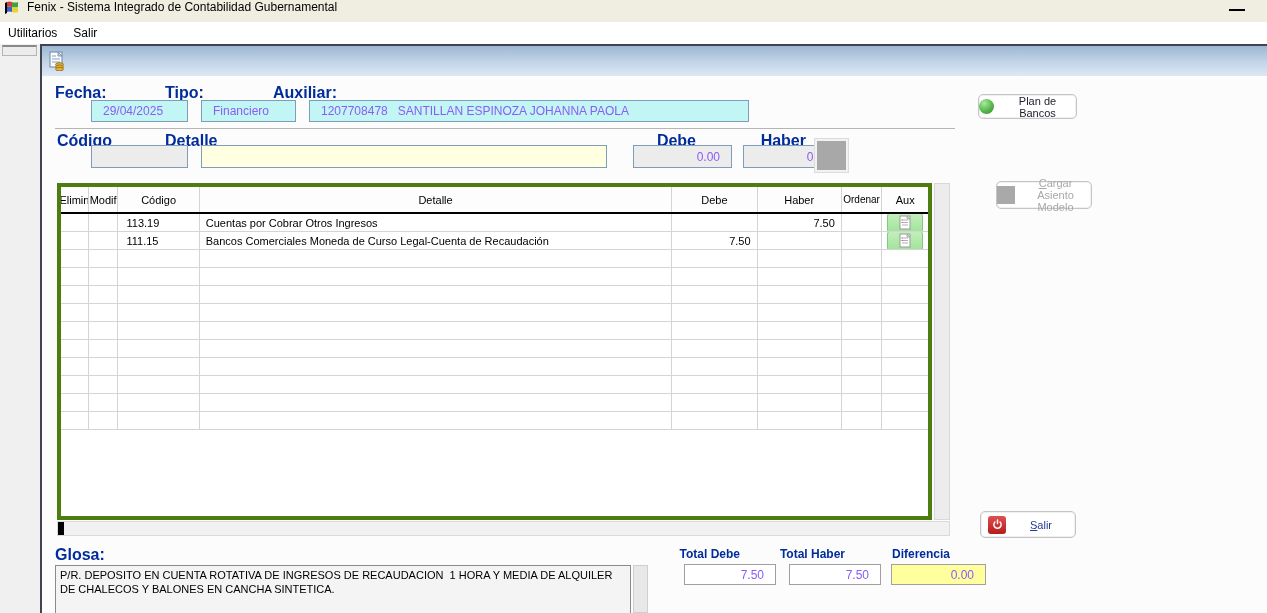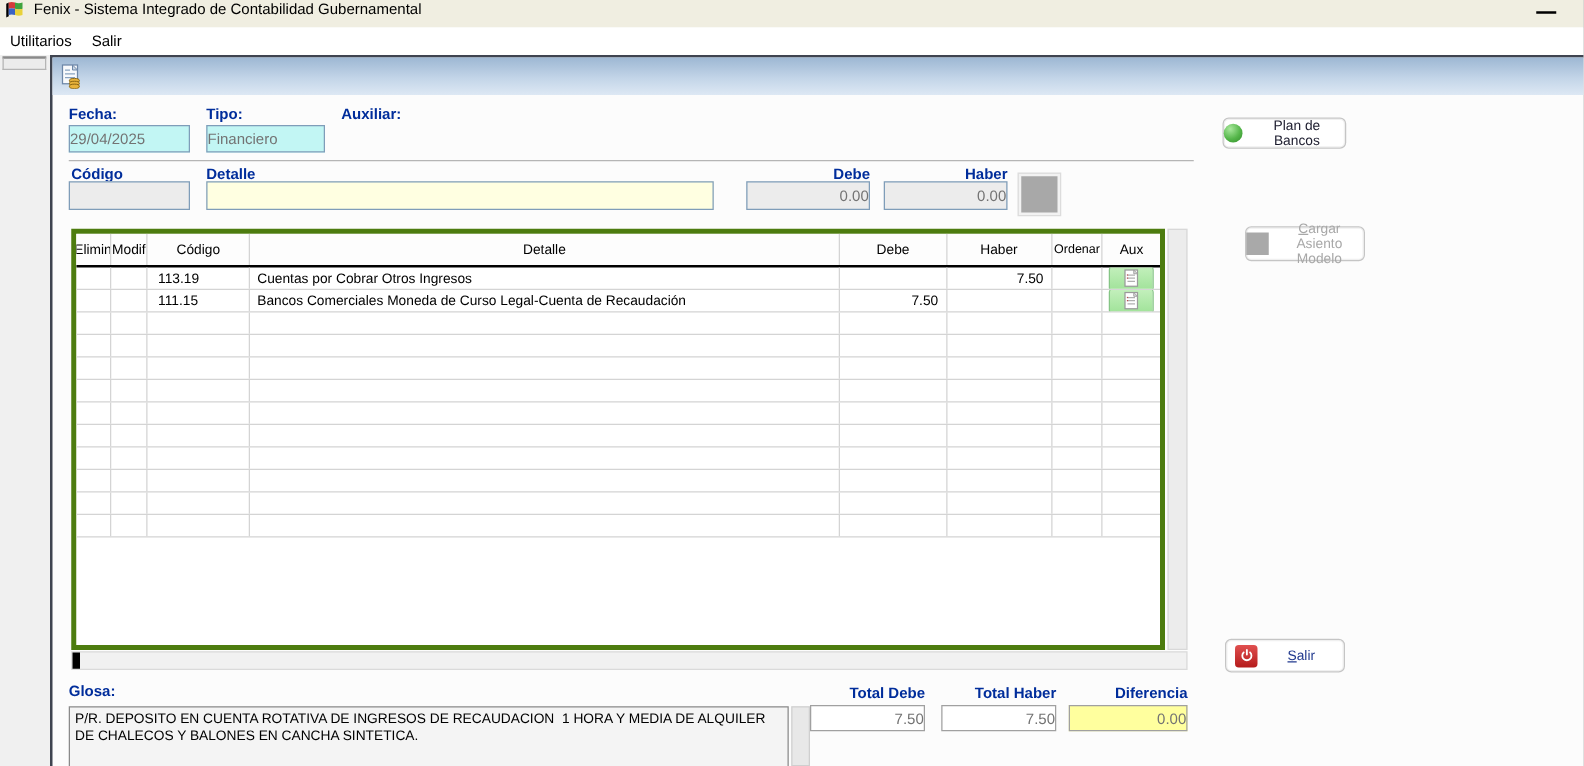--- a/index.html
+++ b/index.html
@@ -21,24 +21,24 @@
   .left-strip{position:absolute;left:0;top:44px;width:40px;height:569px;background:#f0f0f0;}
   .mini-win{position:absolute;left:2px;top:1px;width:33px;height:8px;background:#ececec;
     border:1px solid #b5b5b5;border-top:2px solid #8a8a8a;}
   .mainwin{position:absolute;left:40px;top:44px;width:1227px;height:569px;background:#fcfcfc;
     border-left:2px solid #3f4450;border-top:2px solid #3f4450;box-sizing:border-box;}
   .toolbar{position:absolute;left:42px;top:46px;width:1225px;height:30px;
     background:linear-gradient(180deg,#9db7d3 0%,#c3d5e8 55%,#dde8f4 100%);
     display:flex;align-items:center;padding-left:6px;box-sizing:border-box;}
   .tool-icon{width:18px;height:20px;display:inline-flex;cursor:pointer;}
   
-  .lbl{position:absolute;font-size:12px;font-weight:bold;color:#002d9b;white-space:pre;}
+  .lbl{position:absolute;font-size:16px;font-weight:bold;color:#002d9b;white-space:pre;}
   .lbl-red{color:#dd0000;}
   .fld{position:absolute;box-sizing:border-box;border:1px solid #7f9db9;font-size:12px;
-    color:#737373;display:flex;align-items:center;padding:0 0;background:#fff;white-space:pre;overflow:hidden;}
+    color:#8b5cf6;display:flex;align-items:center;padding:0 11px;background:#fff;white-space:pre;overflow:hidden;margin-left:36px;}
   .fld-cyan{background:#c2f6f4;}
   .fld-gray{background:#ececec;}
   .fld-yellow{background:#ffffe1;}
   .fld-diff{background:#ffff9e;}
   .num{justify-content:flex-end;}
   .divider{position:absolute;height:1px;background:#b5b5b5;}
   .gray-square-btn{position:absolute;left:815px;top:139px;width:33px;height:33px;background:#a8a8a8;
     border:2px solid #f2f2f2;outline:1px solid #dcdcdc;box-sizing:border-box;cursor:default;}
   
   .grid{position:absolute;left:57px;top:183px;width:875px;height:337px;border:4px solid #4d7c0f;
@@ -125,20 +125,21 @@
       </svg>
     </span>
   </div>
 
   <span class="lbl" style="left:55px;top:84px;">Fecha:</span>
   <span class="lbl" style="left:165px;top:84px;">Tipo:</span>
   <span class="lbl" style="left:273px;top:84px;">Auxiliar:</span>
 
   <div class="fld fld-cyan" style="left:55px;top:100px;width:97px;height:22px;">29/04/2025</div>
   <div class="fld fld-cyan" style="left:165px;top:100px;width:95px;height:22px;">Financiero</div>
+  <div class="fld fld-cyan" style="left:273px;top:100px;width:440px;height:22px;">1207708478   SANTILLAN ESPINOZA JOHANNA PAOLA</div>
 
   <div class="divider" style="left:55px;top:128px;width:900px;"></div>
 
   <span class="lbl" style="left:57px;top:132px;">Código</span>
   <span class="lbl" style="left:165px;top:132px;">Detalle</span>
   <span class="lbl" style="left:597px;top:132px;width:99px;text-align:right;">Debe</span>
   <span class="lbl" style="left:707px;top:132px;width:99px;text-align:right;">Haber</span>
 
   <div class="fld fld-gray" style="left:55px;top:145px;width:97px;height:23px;"></div>
   <div class="fld fld-yellow" style="left:165px;top:145px;width:406px;height:23px;"></div>

